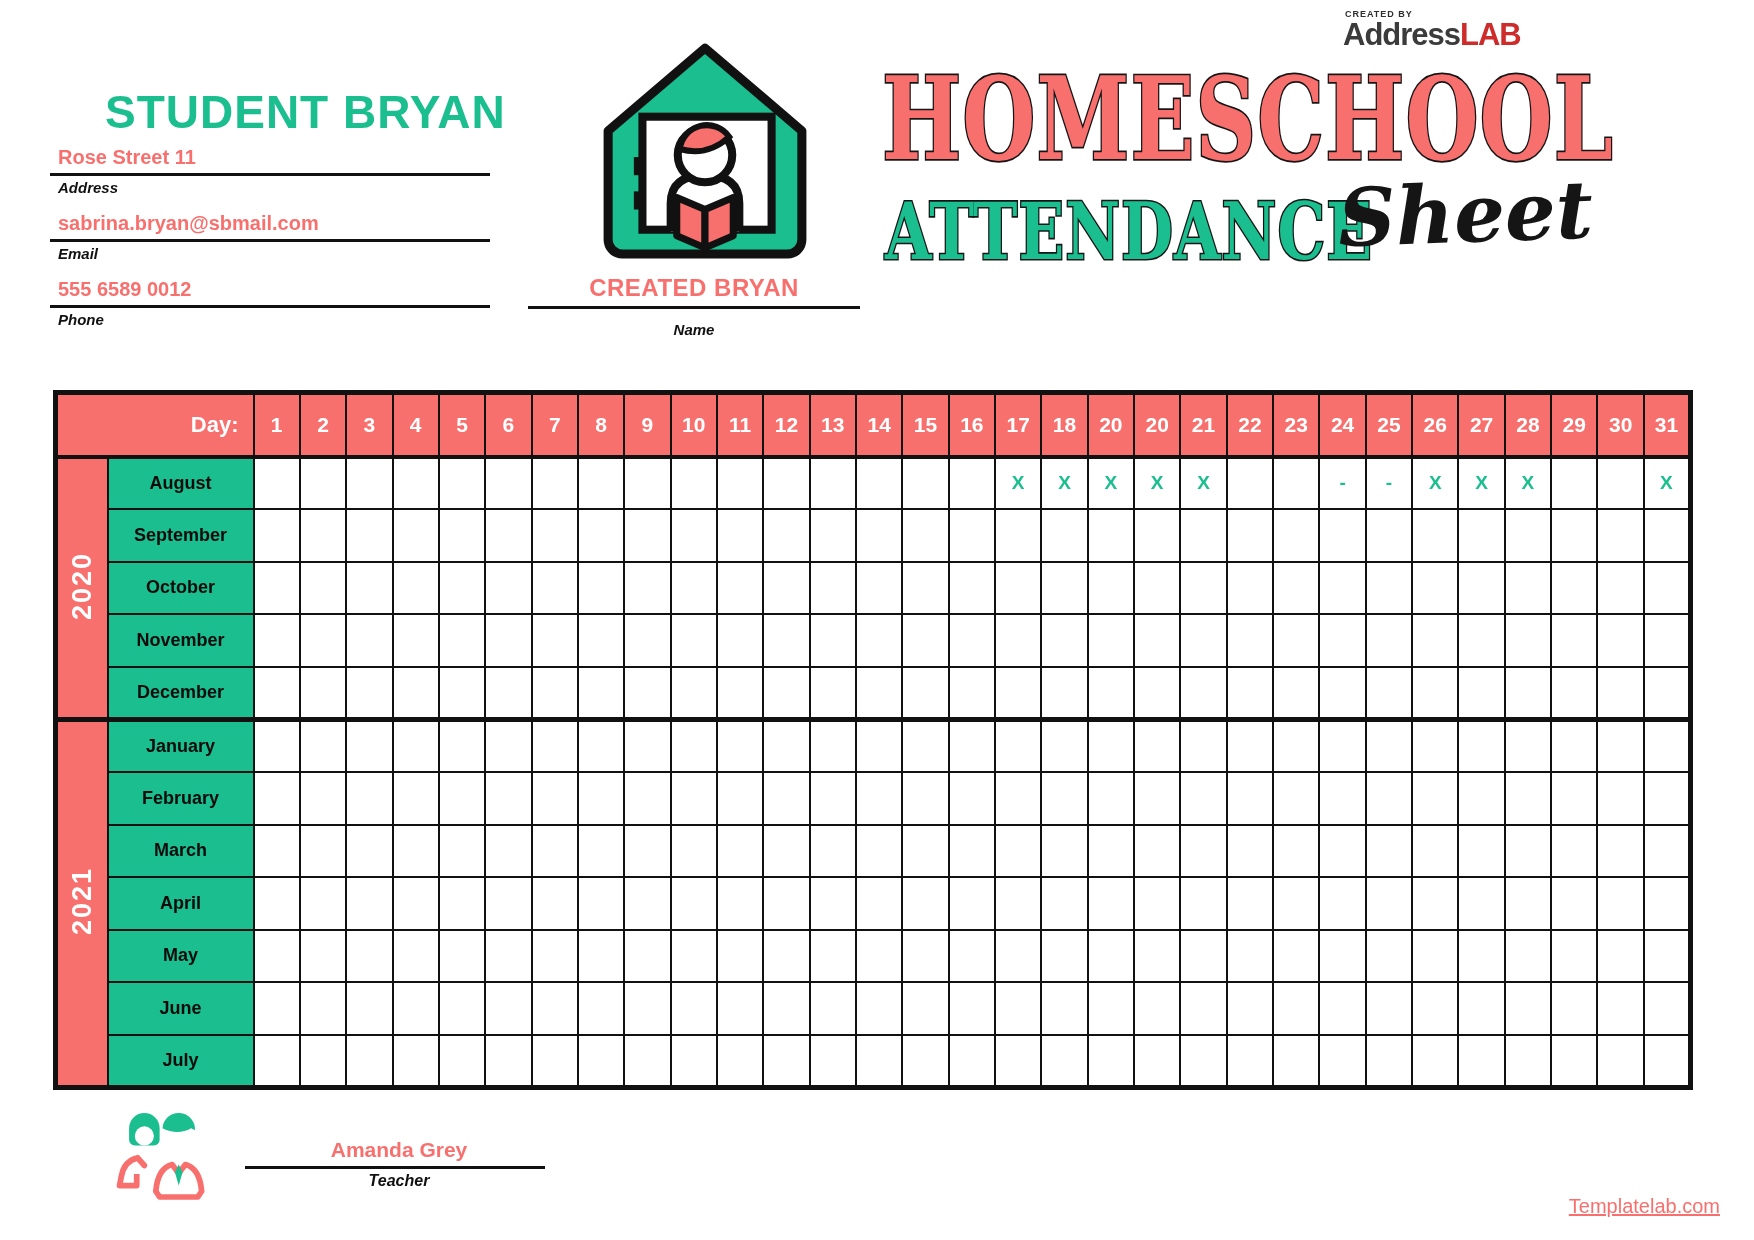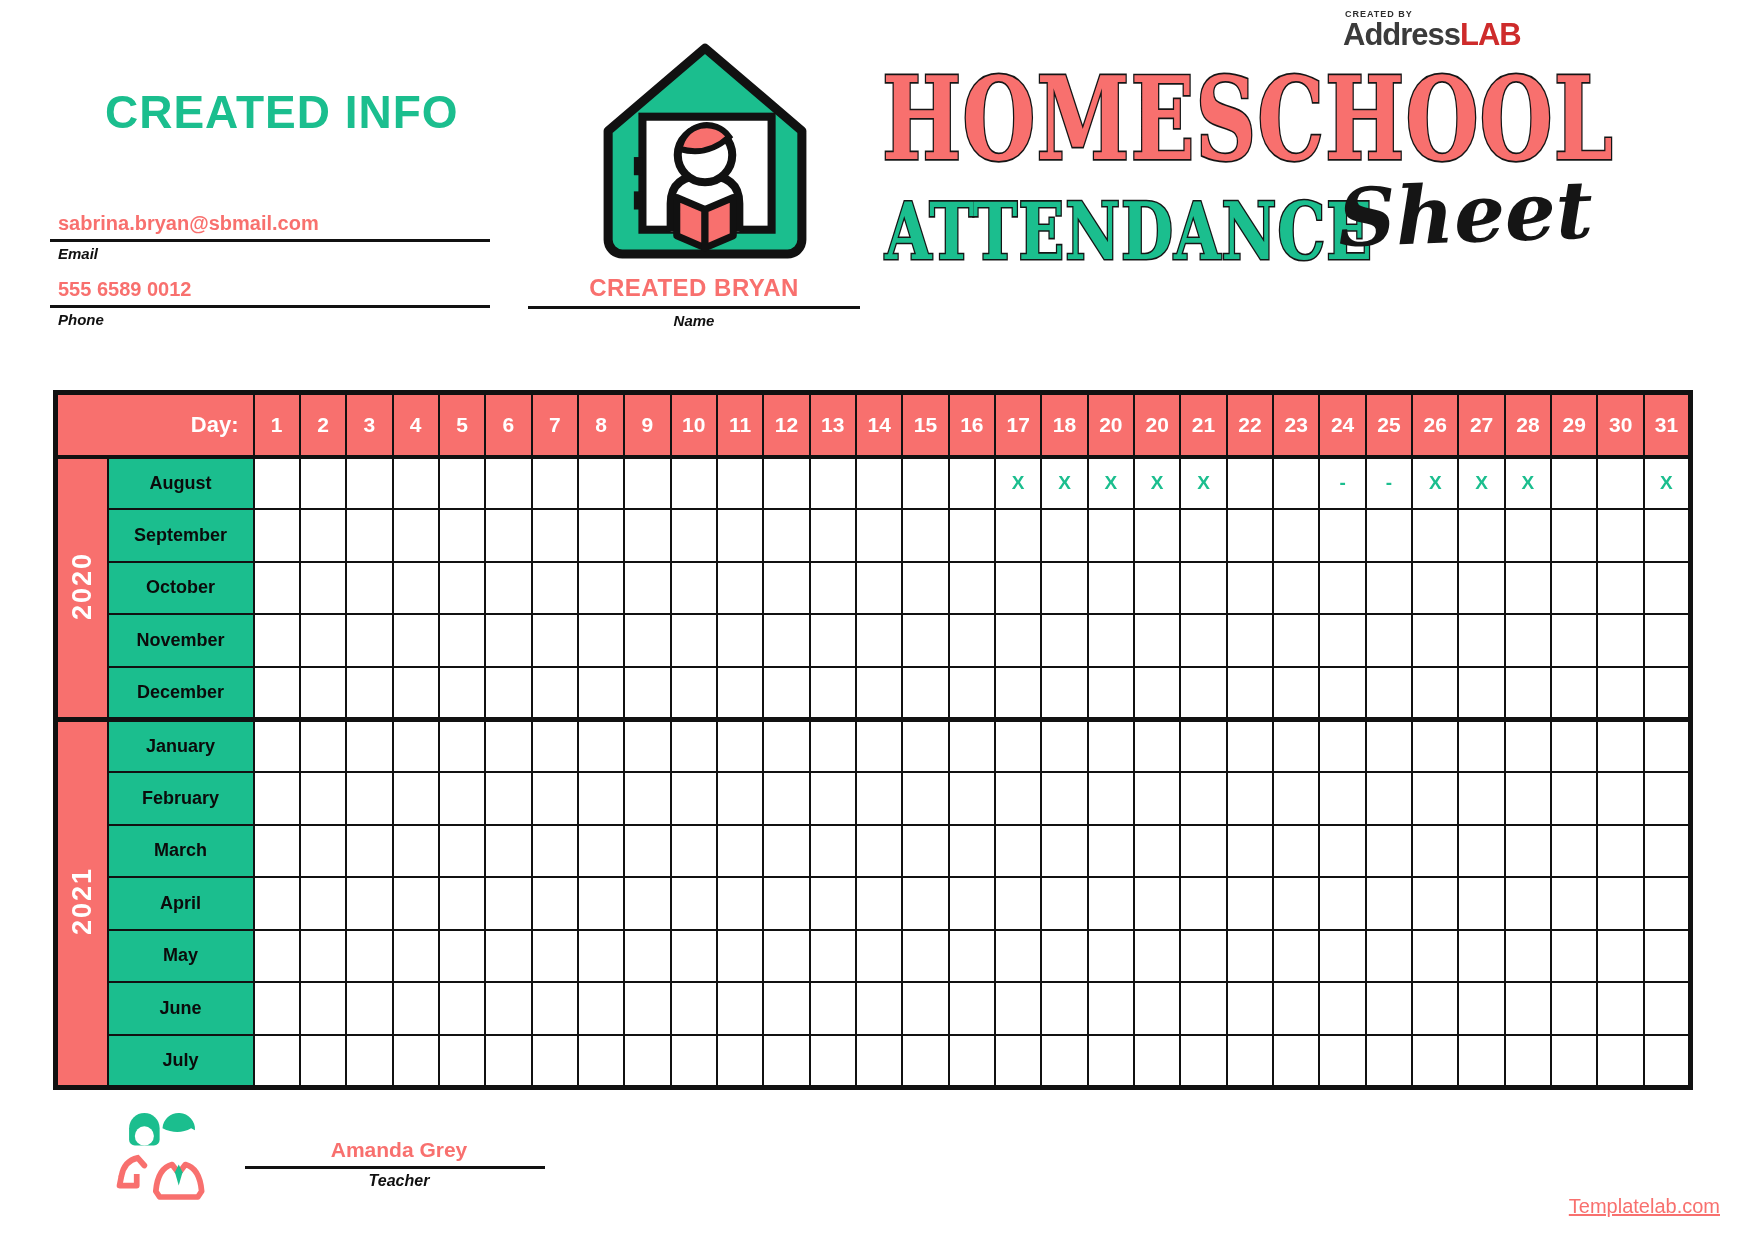--- a/index.html
+++ b/index.html
@@ -40,21 +40,21 @@
   .field-phone{top:278px;}
 
   
   .house-icon{position:absolute;left:598px;top:38px;width:214px;height:224px;}
   .name-block{position:absolute;left:528px;top:274px;width:332px;text-align:center;}
   .name-block .value{
     display:block;color:var(--salmon);font-weight:800;font-size:24px;letter-spacing:0.5px;
   }
   .name-block .rule{height:0;border-top:3px solid var(--dark);margin-top:4px;}
   .name-block .label{
-    display:block;margin-top:3px;
+    display:block;margin-top:12px;
     color:var(--dark);font-weight:700;font-style:italic;font-size:15px;
   }
 
   
   .tl-logo{position:absolute;left:1343px;top:10px;width:190px;text-align:left;line-height:1;}
   .tl-created{font-size:9px;font-weight:700;letter-spacing:1px;color:#2e2e2e;display:block;margin-left:2px;}
   .tl-brand{font-size:31px;font-weight:700;letter-spacing:-1px;}
   .tl-brand .t1{color:var(--logo-gray);}
   .tl-brand .t2{color:var(--logo-red);}
 
@@ -136,22 +136,27 @@
   .footer-link{
     position:absolute;left:1540px;top:1195px;width:180px;text-align:right;
     color:var(--salmon);font-size:20px;text-decoration:underline;cursor:pointer;
   }
 </style>
 </head>
 <body>
 
 <div class="page">
 
-  <div class="si-title">CREATED INFO</div>
-
+  <div class="si-title">STUDENT BRYAN</div>
+
+  <div class="field field-address">
+    <span class="value">Rose Street 11</span>
+    <div class="rule"></div>
+    <span class="label">Address</span>
+  </div>
   <div class="field field-email">
     <span class="value">sabrina.bryan@sbmail.com</span>
     <div class="rule"></div>
     <span class="label">Email</span>
   </div>
   <div class="field field-phone">
     <span class="value">555 6589 0012</span>
     <div class="rule"></div>
     <span class="label">Phone</span>
   </div>

